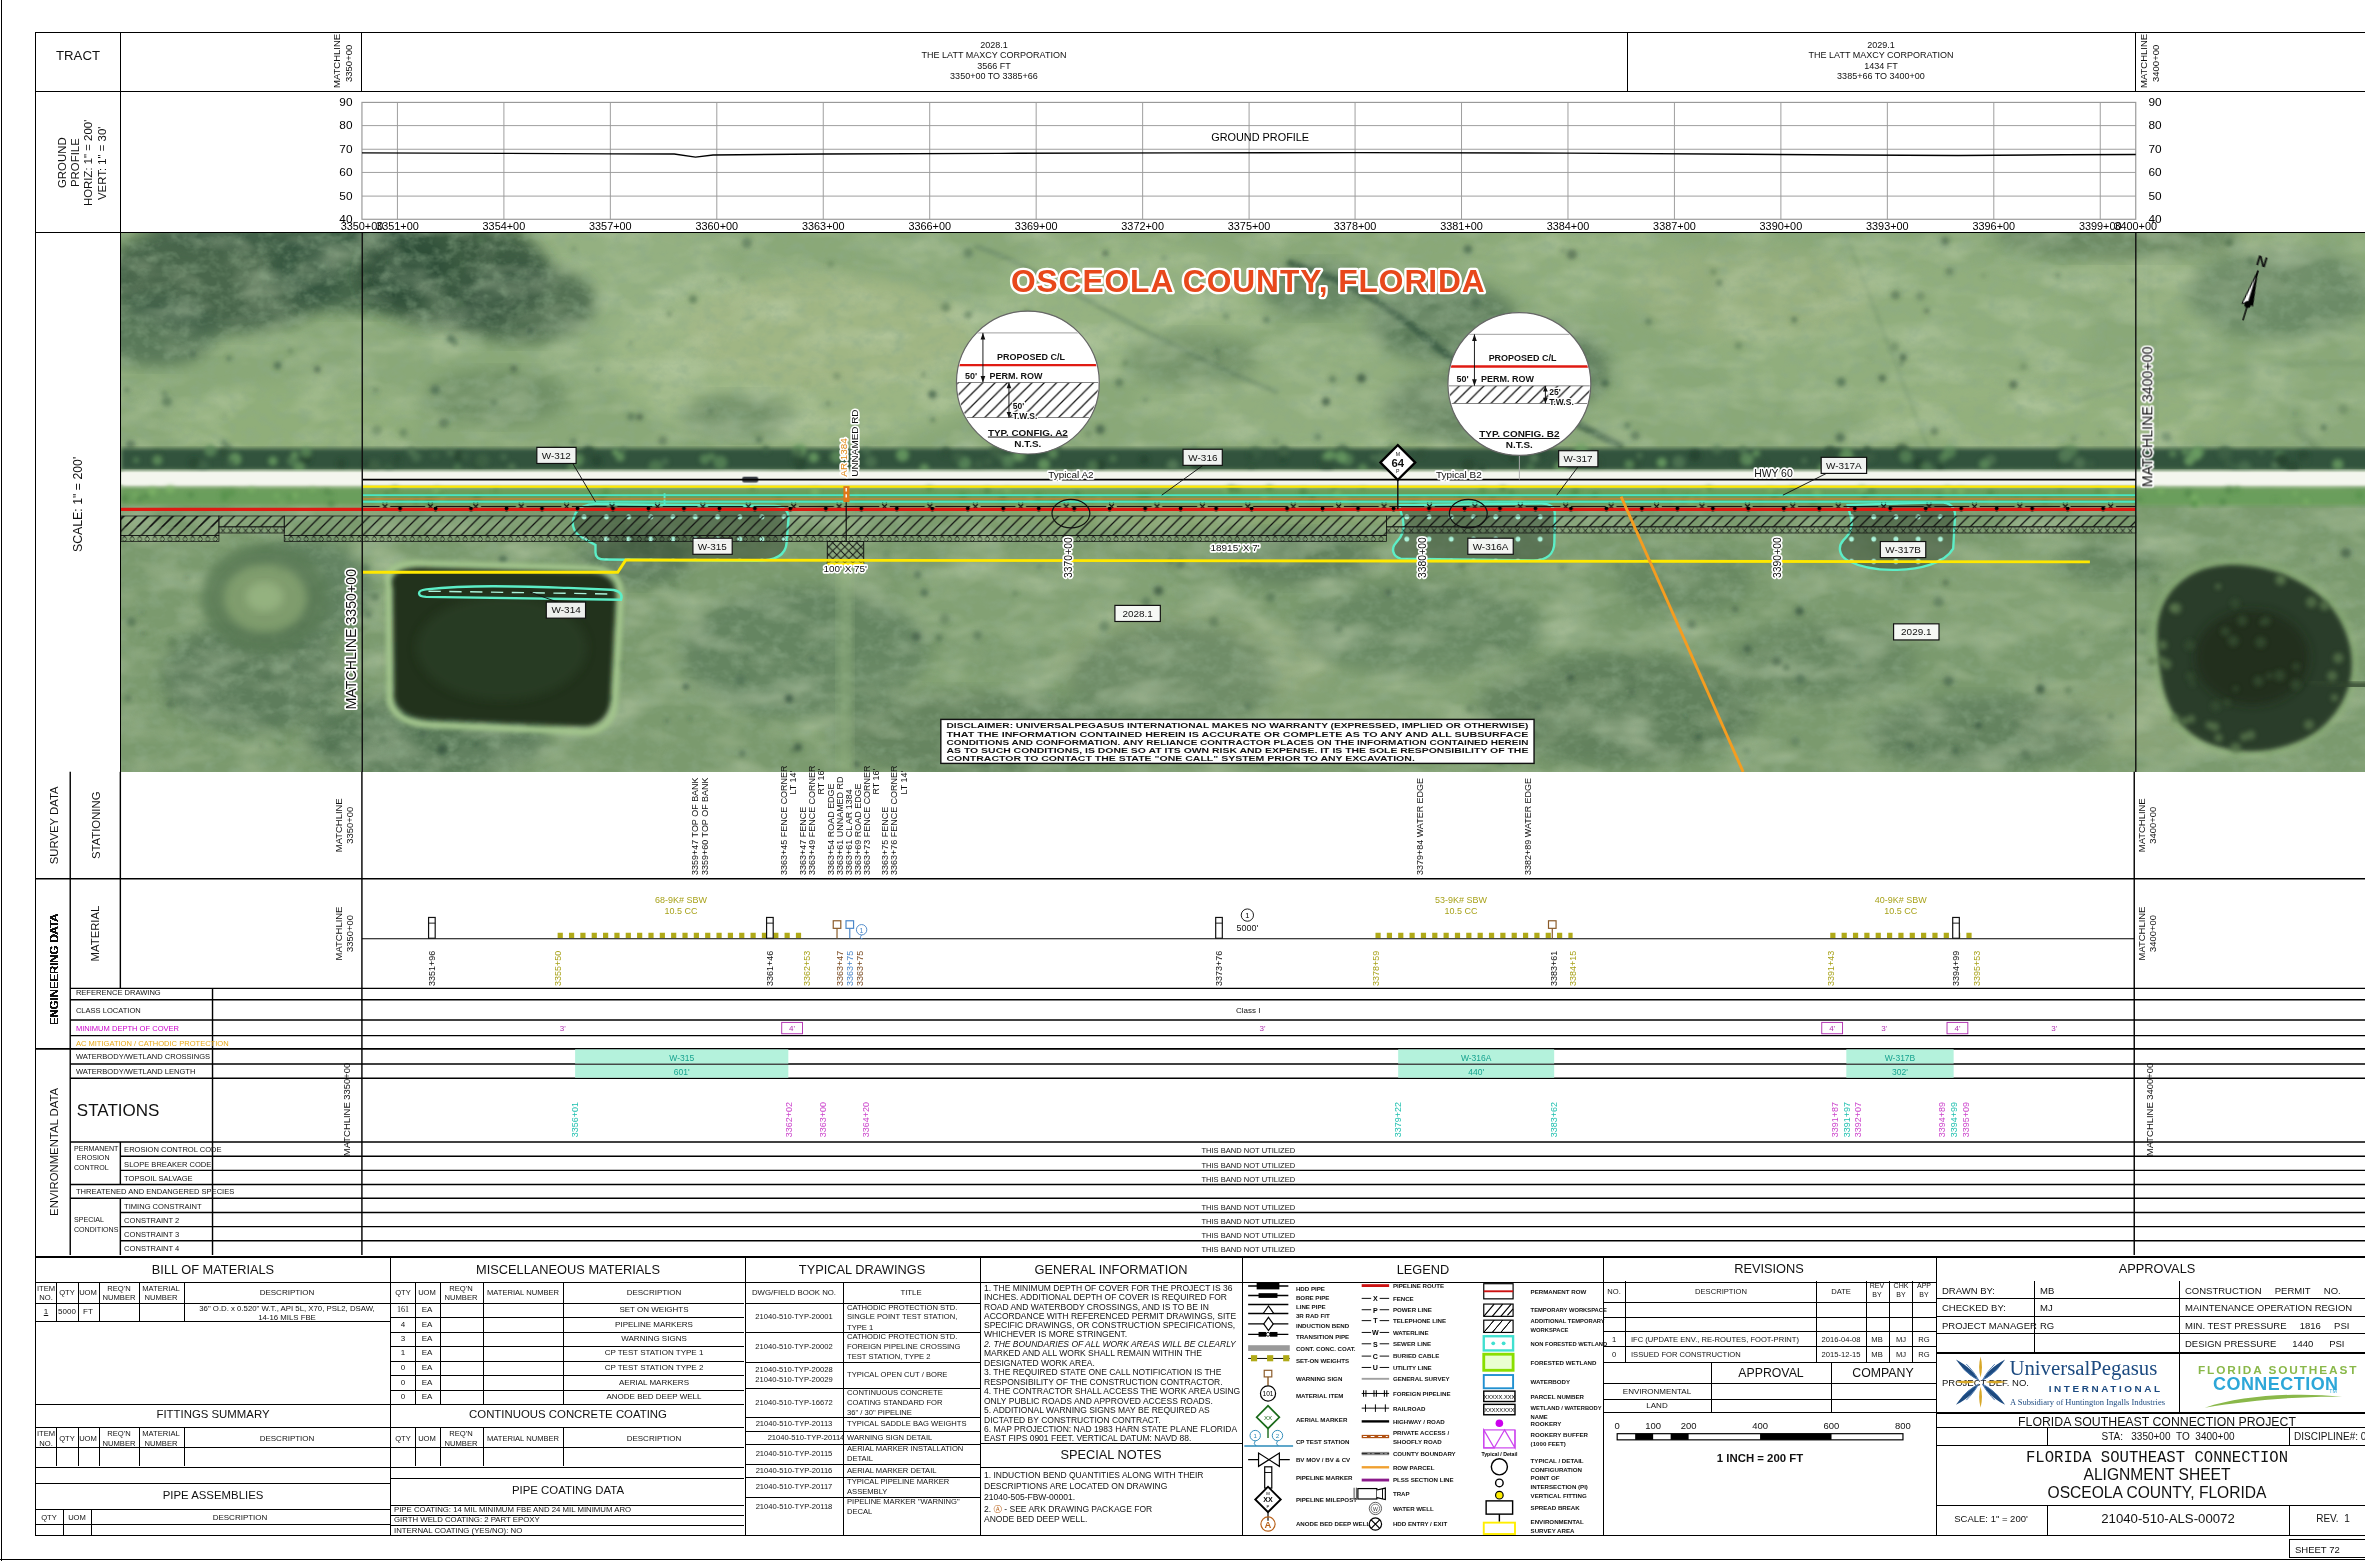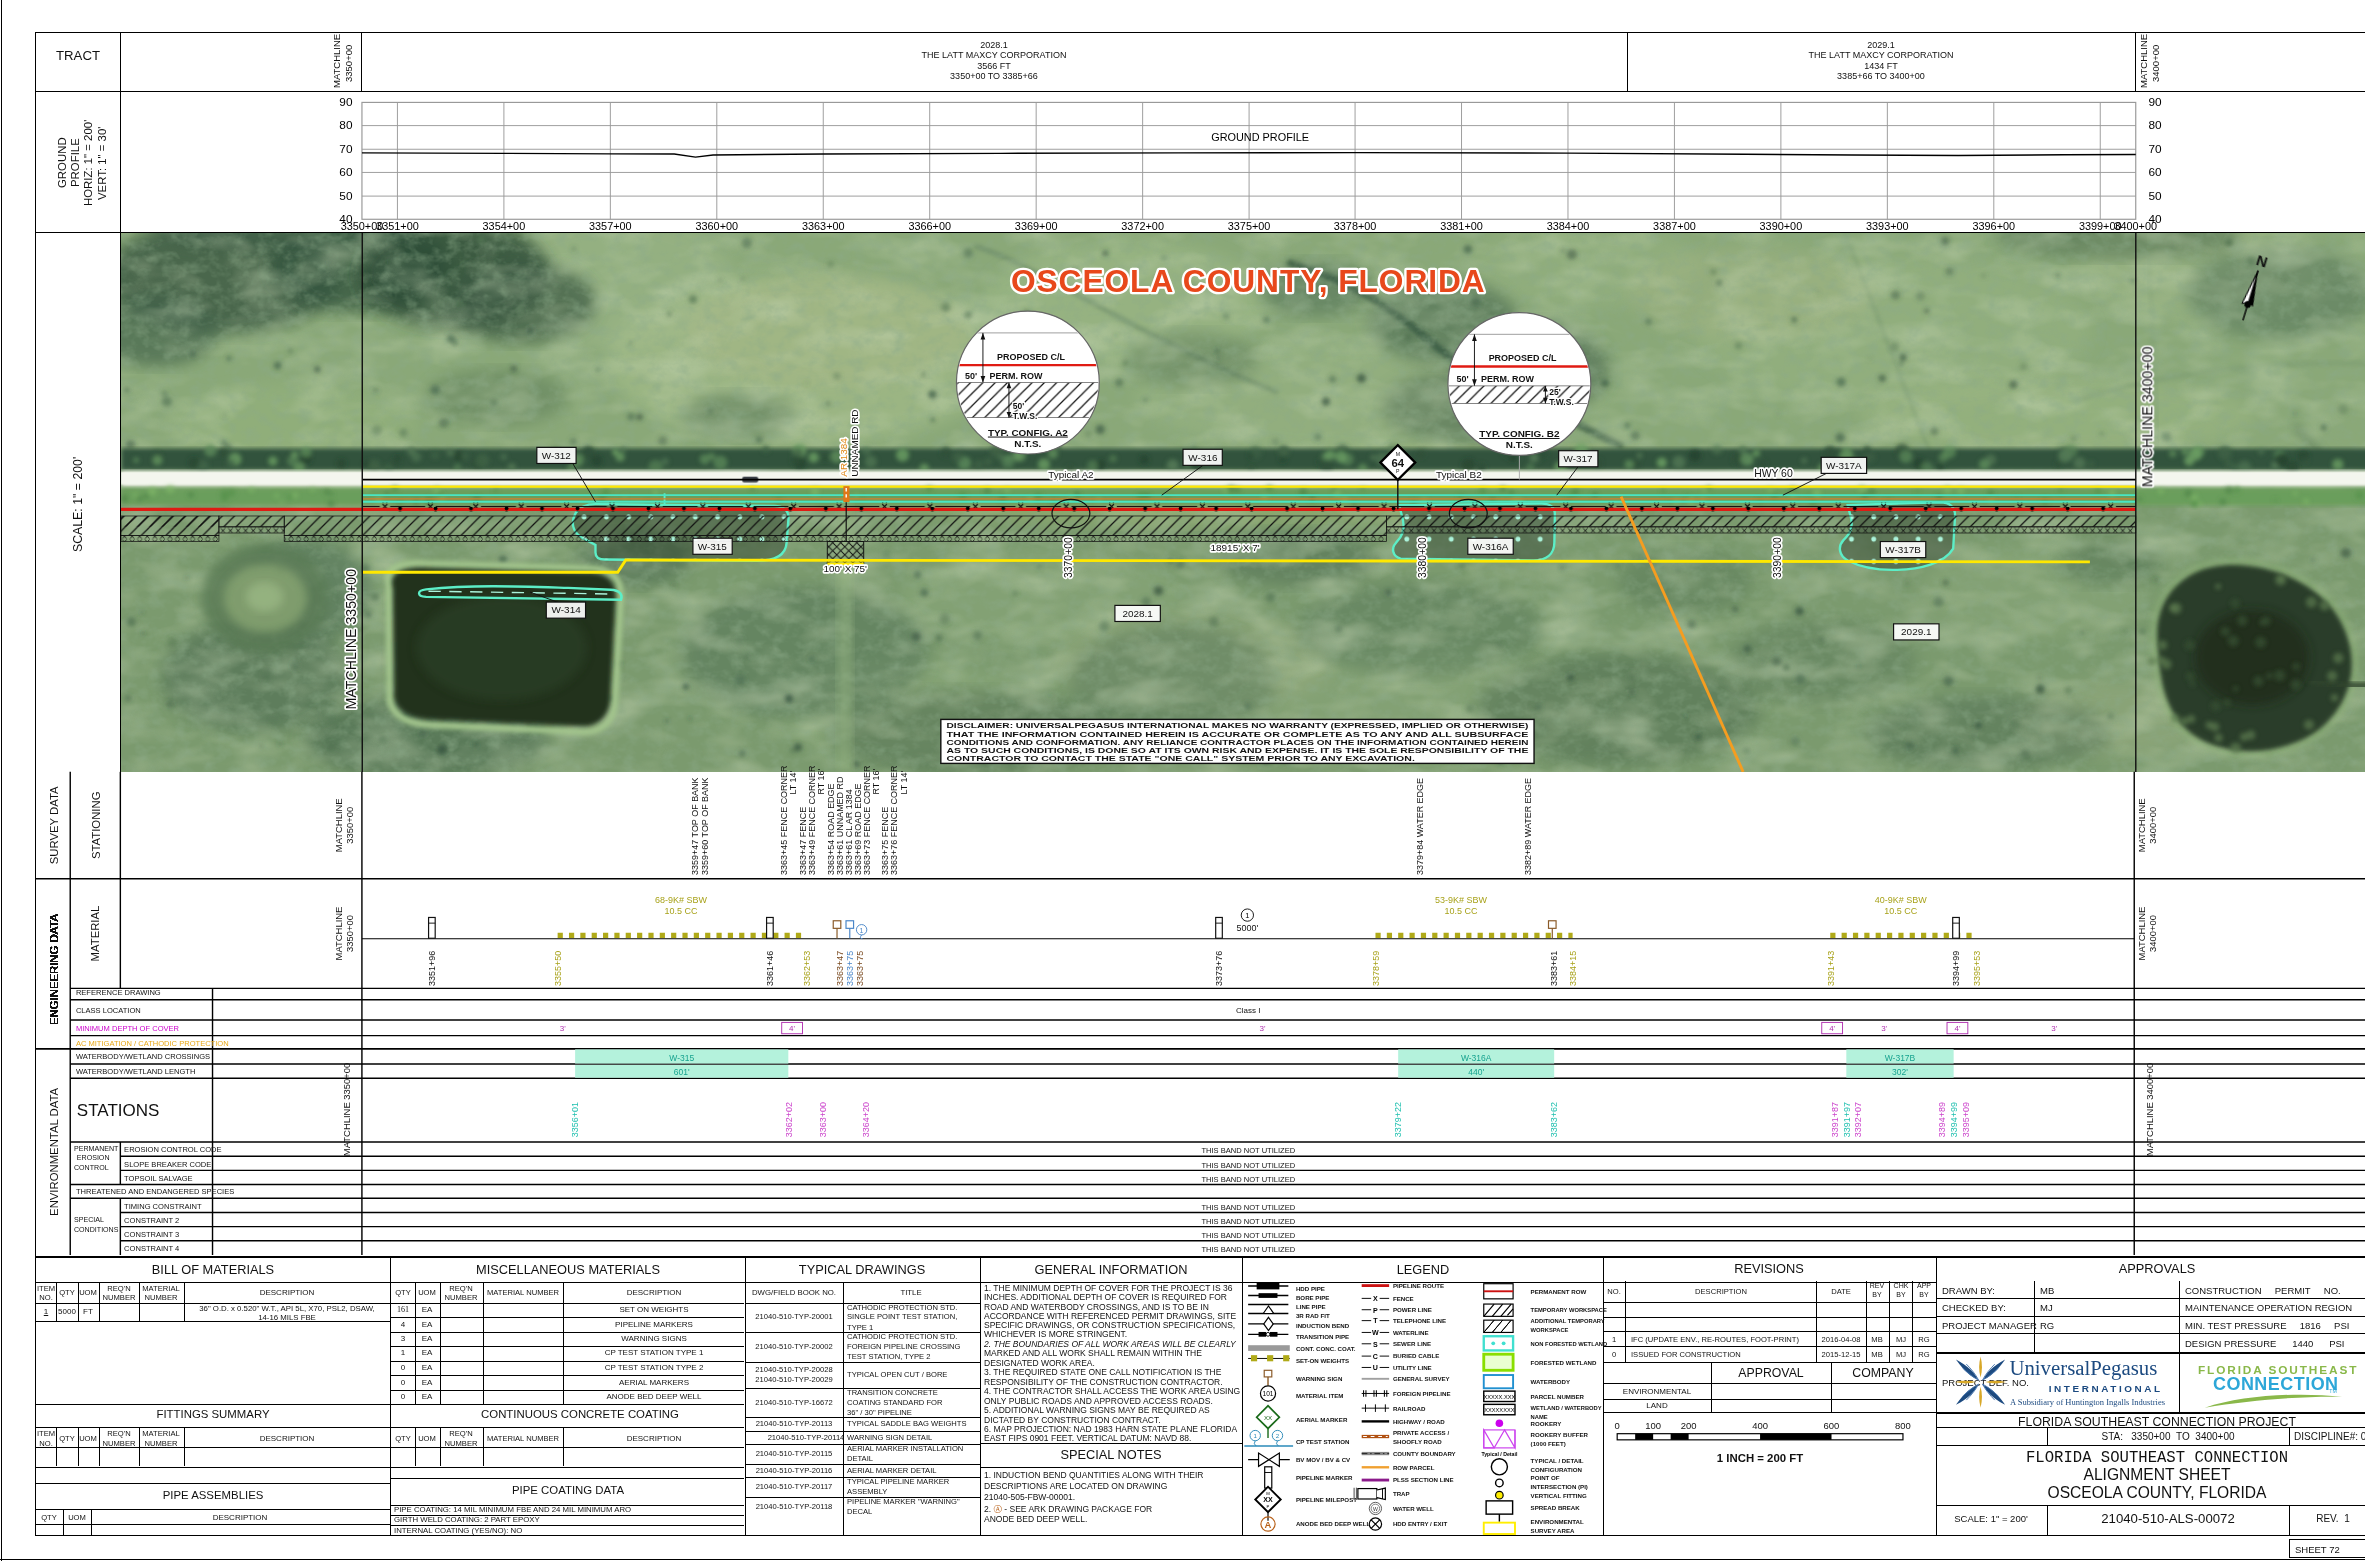--- a/index.html
+++ b/index.html
@@ -1269,21 +1269,21 @@
 <div class="t" style="left:427px;top:1378px;font-size:8px;transform:translateX(-50%);">EA</div>
 <div class="t" style="left:654px;top:1378px;font-size:8px;transform:translateX(-50%);">AERIAL MARKERS</div>
 <div class="h" style="left:390px;top:1404px;width:354px;height:0.9px"></div>
 <div class="t" style="left:403px;top:1392px;font-size:8px;transform:translateX(-50%);">0</div>
 <div class="t" style="left:427px;top:1392px;font-size:8px;transform:translateX(-50%);">EA</div>
 <div class="t" style="left:654px;top:1392px;font-size:8px;transform:translateX(-50%);">ANODE BED DEEP WELL</div>
 <div class="v" style="left:415px;top:1303px;height:101px;width:0.9px"></div>
 <div class="v" style="left:440px;top:1303px;height:101px;width:0.9px"></div>
 <div class="v" style="left:483px;top:1303px;height:101px;width:0.9px"></div>
 <div class="v" style="left:563px;top:1303px;height:101px;width:0.9px"></div>
-<div class="t" style="left:568px;top:1408px;font-size:11.4px;transform:translateX(-50%);margin-left:12px;">CONTINUOUS CONCRETE COATING</div>
+<div class="t" style="left:568px;top:1408px;font-size:11.4px;transform:translateX(-50%);">CONTINUOUS CONCRETE COATING</div>
 <div class="h" style="left:390px;top:1427px;width:354px;height:0.9px"></div>
 <div class="h" style="left:390px;top:1447px;width:354px;height:0.9px"></div>
 <div class="h" style="left:390px;top:1467px;width:354px;height:0.9px"></div>
 <div class="v" style="left:415px;top:1427px;height:39px;width:0.9px"></div>
 <div class="v" style="left:440px;top:1427px;height:39px;width:0.9px"></div>
 <div class="v" style="left:483px;top:1427px;height:39px;width:0.9px"></div>
 <div class="v" style="left:563px;top:1427px;height:39px;width:0.9px"></div>
 <div class="t" style="left:403px;top:1434px;font-size:7.6px;transform:translateX(-50%);">QTY</div>
 <div class="t" style="left:427px;top:1434px;font-size:7.6px;transform:translateX(-50%);">UOM</div>
 <div class="t" style="left:461px;top:1429px;font-size:7.6px;transform:translateX(-50%);">REQ'N</div>
@@ -1311,21 +1311,21 @@
 <div class="t" style="left:794px;top:1342px;font-size:7.6px;transform:translateX(-50%);">21040-510-TYP-20002</div>
 <div class="t" style="left:847px;top:1332px;font-size:7.6px;">CATHODIC PROTECTION STD.</div>
 <div class="t" style="left:847px;top:1342px;font-size:7.6px;">FOREIGN PIPELINE CROSSING</div>
 <div class="t" style="left:847px;top:1352px;font-size:7.6px;">TEST STATION, TYPE 2</div>
 <div class="h" style="left:745px;top:1362px;width:235px;height:0.9px"></div>
 <div class="t" style="left:794px;top:1365px;font-size:7.6px;transform:translateX(-50%);">21040-510-TYP-20028</div>
 <div class="t" style="left:794px;top:1375px;font-size:7.6px;transform:translateX(-50%);">21040-510-TYP-20029</div>
 <div class="t" style="left:847px;top:1370px;font-size:7.6px;">TYPICAL OPEN CUT / BORE</div>
 <div class="h" style="left:745px;top:1388px;width:235px;height:0.9px"></div>
 <div class="t" style="left:794px;top:1398px;font-size:7.6px;transform:translateX(-50%);">21040-510-TYP-16672</div>
-<div class="t" style="left:847px;top:1388px;font-size:7.6px;">TRANSITION CONCRETE</div>
+<div class="t" style="left:847px;top:1388px;font-size:7.6px;">CONTINUOUS CONCRETE</div>
 <div class="t" style="left:847px;top:1398px;font-size:7.6px;">COATING STANDARD FOR</div>
 <div class="t" style="left:847px;top:1408px;font-size:7.6px;">36" / 30" PIPELINE</div>
 <div class="h" style="left:745px;top:1417px;width:235px;height:0.9px"></div>
 <div class="t" style="left:794px;top:1419px;font-size:7.6px;transform:translateX(-50%);">21040-510-TYP-20113</div>
 <div class="t" style="left:847px;top:1419px;font-size:7.6px;">TYPICAL SADDLE BAG WEIGHTS</div>
 <div class="h" style="left:745px;top:1431px;width:235px;height:0.9px"></div>
 <div class="t" style="left:806px;top:1433px;font-size:7.6px;transform:translateX(-50%);">21040-510-TYP-20114</div>
 <div class="t" style="left:847px;top:1433px;font-size:7.6px;">WARNING SIGN DETAIL</div>
 <div class="h" style="left:745px;top:1444px;width:235px;height:0.9px"></div>
 <div class="t" style="left:794px;top:1449px;font-size:7.6px;transform:translateX(-50%);">21040-510-TYP-20115</div>

